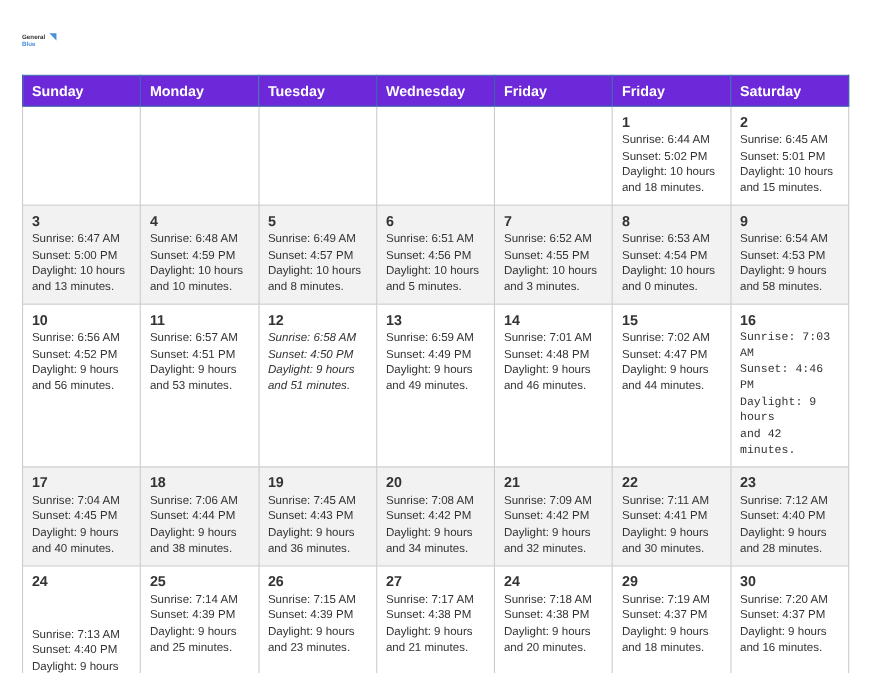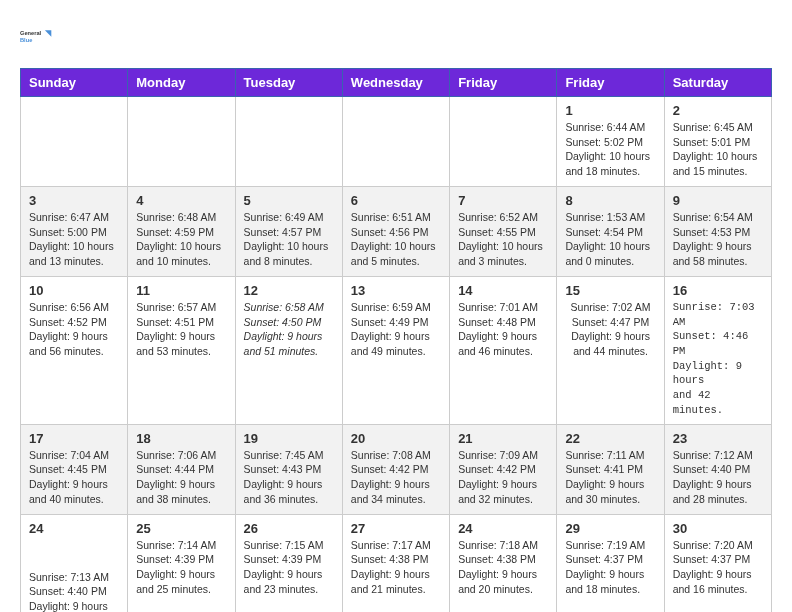--- a/index.html
+++ b/index.html
@@ -162,21 +162,21 @@
         </td>
         <td>
           <span class="day-number">7</span>
           <div class="day-info" style="white-space: pre-line;">Sunrise: 6:52 AM
 Sunset: 4:55 PM
 Daylight: 10 hours
 and 3 minutes.</div>
         </td>
         <td>
           <span class="day-number">8</span>
-          <div class="day-info" style="white-space: pre-line;">Sunrise: 1:53 AM
+          <div class="day-info" style="white-space: pre-line;">Sunrise: 6:53 AM
 Sunset: 4:54 PM
 Daylight: 10 hours
 and 0 minutes.</div>
         </td>
         <td>
           <span class="day-number">9</span>
           <div class="day-info" style="white-space: pre-line;">Sunrise: 6:54 AM
 Sunset: 4:53 PM
 Daylight: 9 hours
 and 58 minutes.</div>
@@ -213,21 +213,21 @@
         </td>
         <td>
           <span class="day-number">14</span>
           <div class="day-info" style="white-space: pre-line;">Sunrise: 7:01 AM
 Sunset: 4:48 PM
 Daylight: 9 hours
 and 46 minutes.</div>
         </td>
         <td>
           <span class="day-number">15</span>
-          <div class="day-info" style="white-space: pre-line; text-align: center;">Sunrise: 7:02 AM
+          <div class="day-info" style="white-space: pre-line;">Sunrise: 7:02 AM
 Sunset: 4:47 PM
 Daylight: 9 hours
 and 44 minutes.</div>
         </td>
         <td>
           <span class="day-number">16</span>
           <div class="day-info" style="white-space: pre-line; font-family: Liberation Mono, monospace;">Sunrise: 7:03 AM
 Sunset: 4:46 PM
 Daylight: 9 hours
 and 42 minutes.</div>

